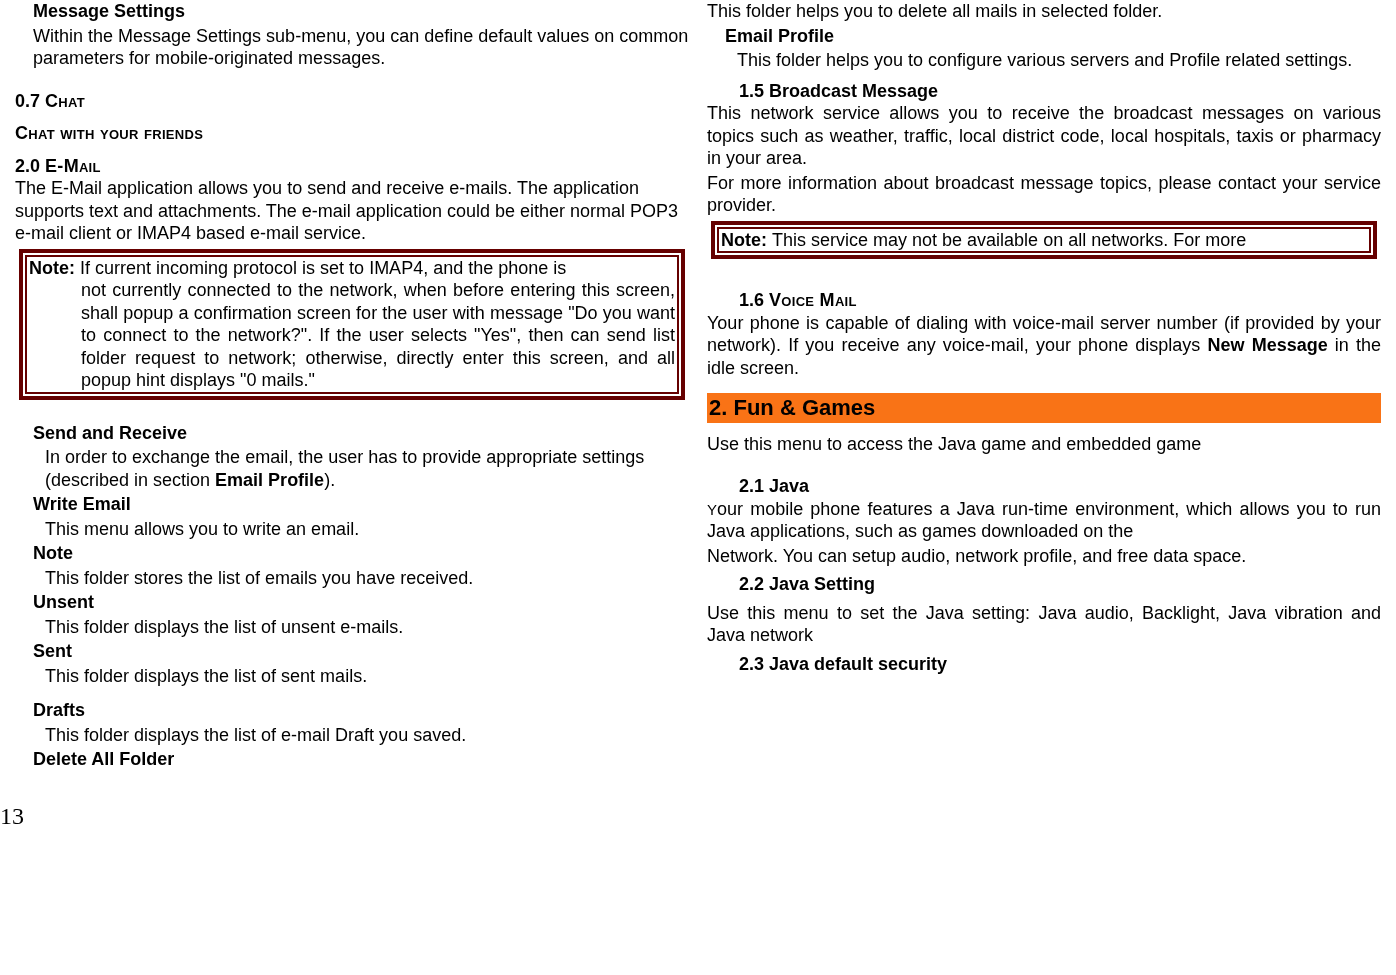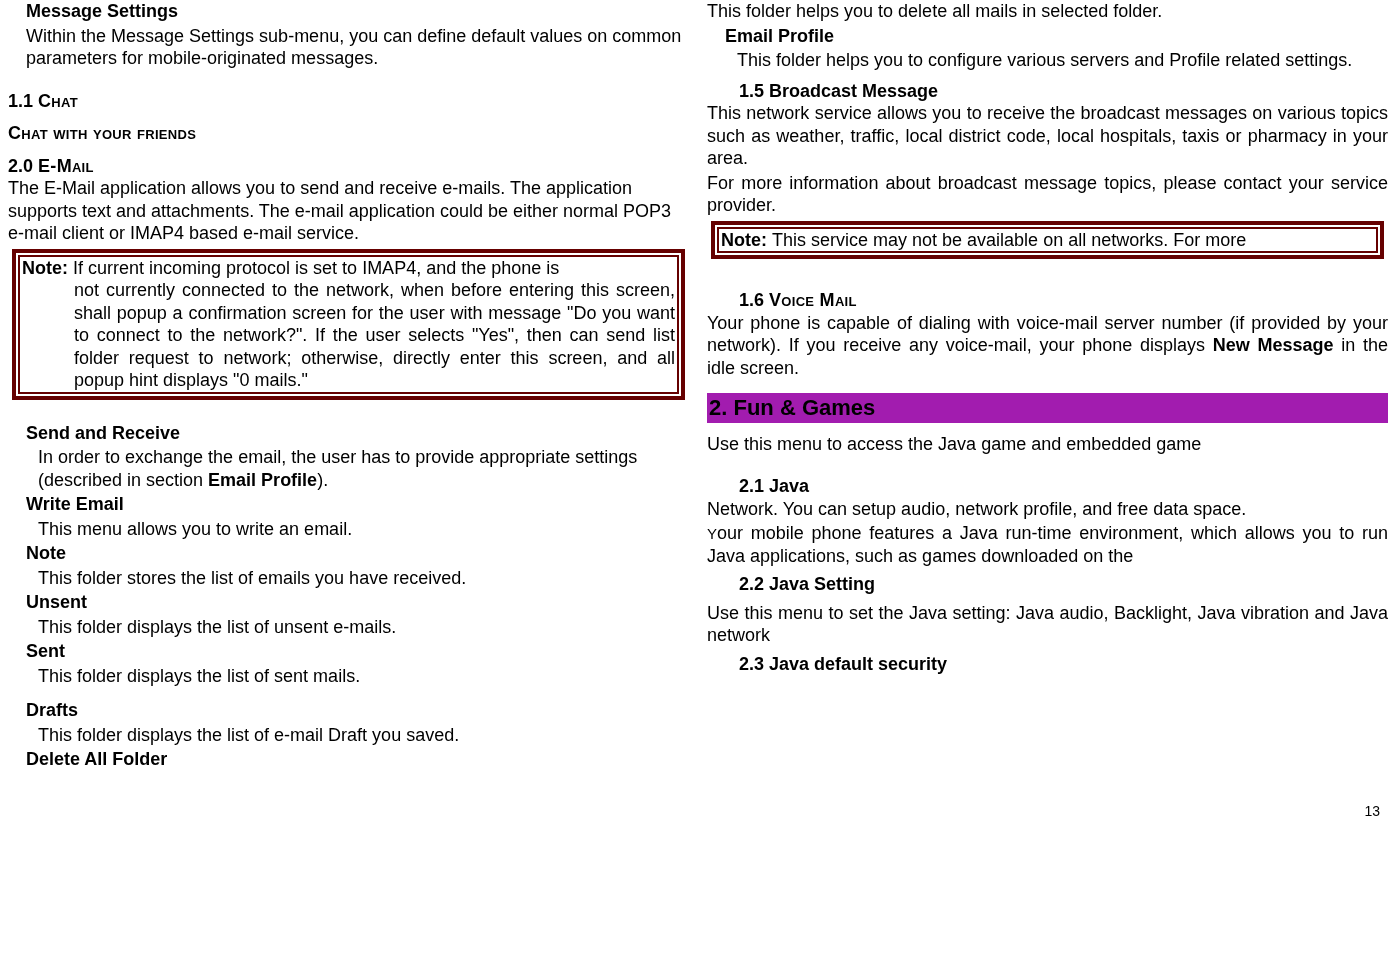--- a/index.html
+++ b/index.html
@@ -5,21 +5,21 @@
   body {
     margin: 0;
     padding: 0;
     font-family: Arial, Helvetica, sans-serif;
     background: #ffffff;
     color: #000000;
     width: 1396px;
   }
   .page {
     display: flex;
-    padding: 0 8px;
+    padding: 0 15px;
     gap: 18px;
   }
   .column {
     flex: 1;
     font-size: 18px;
     line-height: 1.25;
   }
   .col-left { padding-left: 0; }
   .col-right { padding-right: 0; }
   .bold { font-weight: bold; }
@@ -32,53 +32,53 @@
     border: 4px solid #660000;
     padding: 4px 6px;
     margin: 4px 4px;
     box-shadow: inset 0 0 0 2px #ffffff, inset 0 0 0 4px #660000;
     text-align: justify;
   }
   .note-label { font-weight: bold; }
   .note-body { display: block; padding-left: 52px; }
   .note-first { }
   h2.section {
-    background: #a21caf;
+    background: #f97316;
     font-size: 22px;
     font-weight: bold;
     margin: 14px 0 10px 0;
     padding: 1px 2px;
   }
   .subhead { font-weight: bold; margin-top: 8px; margin-left: 32px; }
   .subhead-sc { font-weight: bold; }
   .spacer-sm { height: 10px; }
   .spacer-md { height: 18px; }
   .page-num {
-    text-align: right;
-    font-size: 14px;
+    font-size: 24px;
     padding: 30px 16px 6px 0;
+    font-family: Liberation Serif, serif;
   }
   .caps-mix .num { font-variant: normal; }
 </style>
 </head>
 <body>
 
 <div class="page">
 
   <div class="column col-left">
 
     <div class="indent-1">
       <div class="bold para">Message Settings</div>
       <div class="para">Within the Message Settings sub-menu, you can define default values on common parameters for mobile-originated messages.</div>
     </div>
 
     <div class="spacer-md"></div>
 
     <div class="subhead-sc caps-mix">
-      <span class="bold num">1.1 </span><span class="smallcaps">Chat</span>
+      <span class="bold num">0.7 </span><span class="smallcaps">Chat</span>
     </div>
     <div class="spacer-sm"></div>
     <div class="smallcaps">Chat with your friends</div>
 
     <div class="spacer-sm"></div>
 
     <div class="subhead-sc caps-mix">
       <span class="bold num">2.0 </span><span class="smallcaps">E-Mail</span>
     </div>
     <div class="para">The E-Mail application allows you to send and receive e-mails. The application supports text and attachments. The e-mail application could be either normal POP3 e-mail client or IMAP4 based e-mail service.</div>
@@ -146,24 +146,24 @@
     </div>
 
 
     <h2 class="section">2. Fun &amp; Games</h2>
 
     <div class="para">Use this menu to access the Java game and embedded game</div>
 
     <div class="spacer-sm"></div>
 
     <div class="subhead">2.1 Java</div>
-    <div class="para">Network. You can setup audio, network profile, and free data space.</div>
     <div class="para justify">
       <span style="font-size:15px">Y</span><span>our mobile phone features a Java run-time environment, which allows you to run Java applications, such as games downloaded on the</span>
     </div>
+    <div class="para">Network. You can setup audio, network profile, and free data space.</div>
 
     <div class="subhead" style="margin-top:6px">2.2 Java Setting</div>
     <div class="para justify" style="margin-top:6px">Use this menu to set the Java setting: Java audio, Backlight, Java vibration and Java network</div>
 
     <div class="subhead" style="margin-top:6px">2.3 Java default security</div>
   </div>
 </div>
 
 <div class="page-num">13</div>
 

